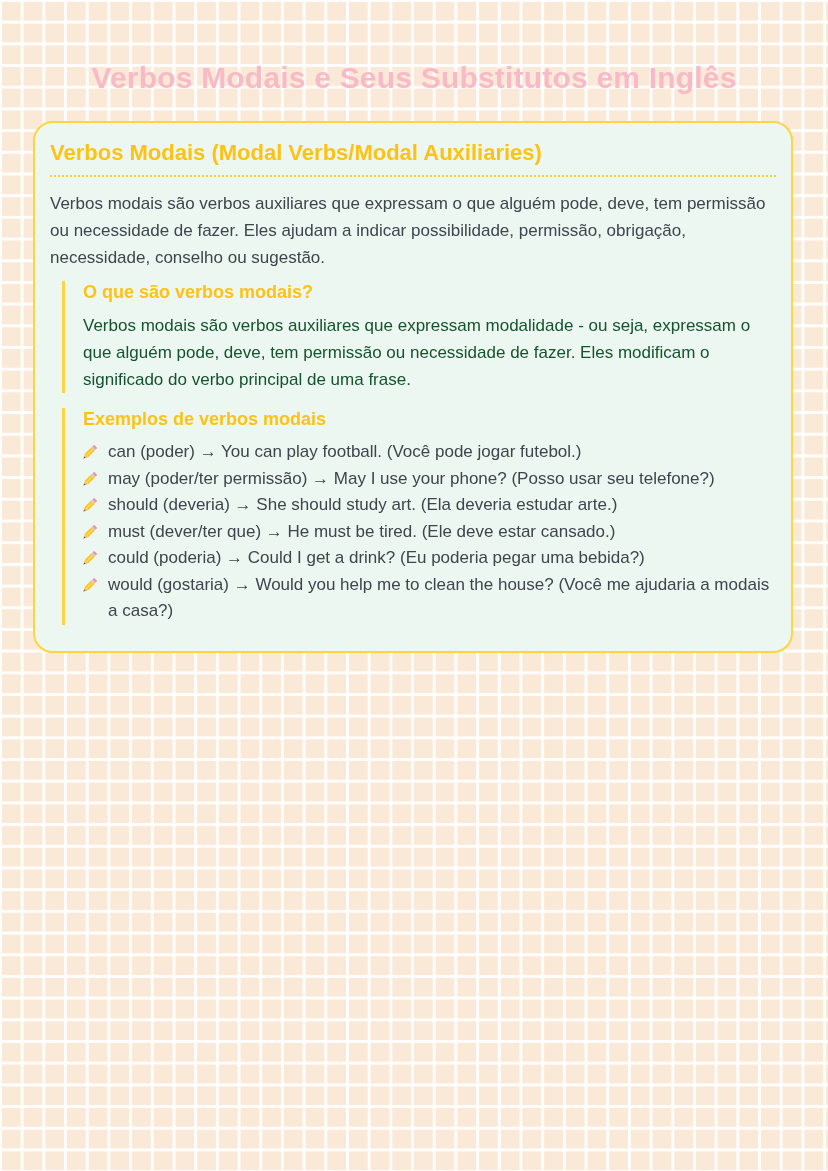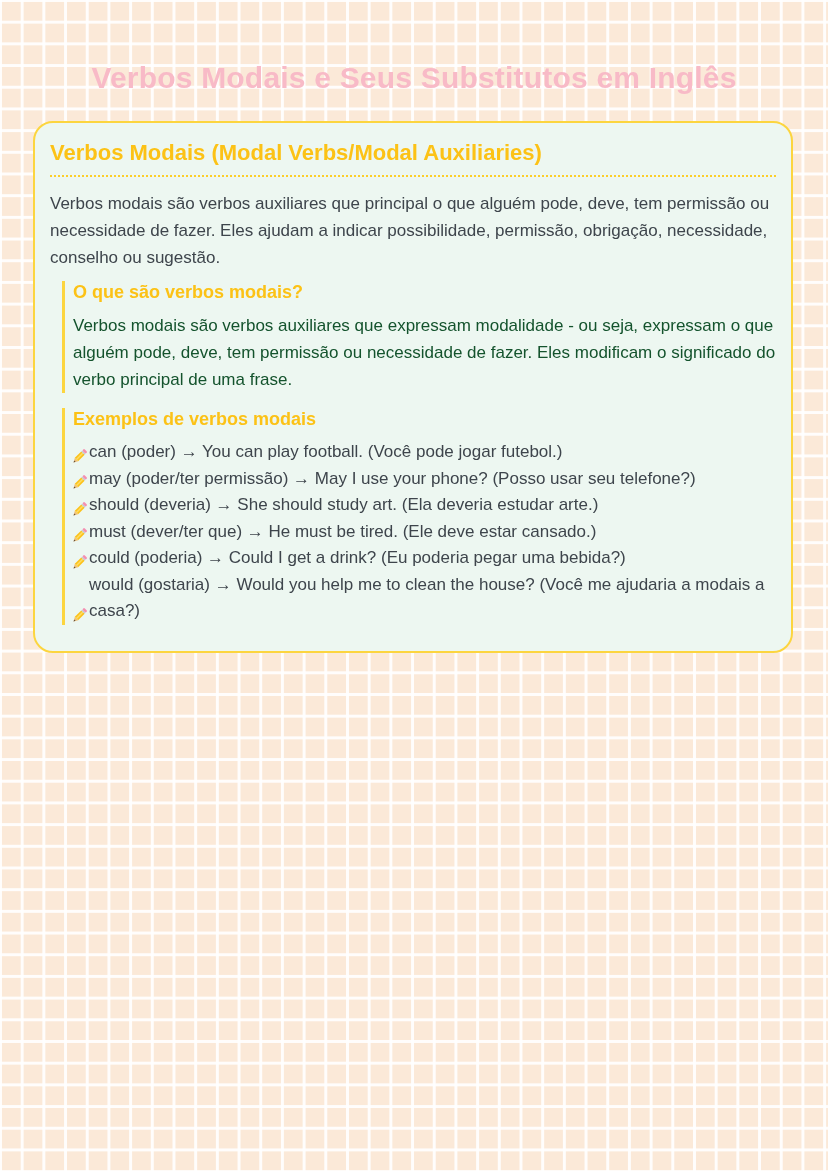--- a/index.html
+++ b/index.html
@@ -48,21 +48,21 @@
   .card-intro {
     margin: 13px 0 10px 0;
     font-size: 17px;
     line-height: 27px;
     color: #3e454c;
   }
 
   .subsection {
     margin: 10px 0 15px 12px;
     border-left: 3px solid #fcd53f;
-    padding-left: 8px;
+    padding-left: 18px;
   }
   .subsection:last-child { margin-bottom: 4px; }
 
   .subsection-heading {
     margin: 0 0 9px 0;
     font-size: 18px;
     line-height: 22px;
     font-weight: bold;
     color: #fcc216;
   }
@@ -76,21 +76,22 @@
 
   .examples-intro { margin-bottom: 6px; }
 
   ul.examples-list {
     list-style: none;
     margin: 0;
     padding: 0;
   }
   ul.examples-list li {
     display: flex;
-    align-items: flex-end;
+    align-items: flex-start;
+    gap: 9px;
     font-size: 17px;
     line-height: 26.5px;
     color: #3e454c;
   }
   ul.examples-list .pencil {
     flex: 0 0 auto;
     width: 19px;
     height: 19px;
     margin-top: 4px;
     margin-left: -3px;
@@ -98,21 +99,21 @@
 </style>
 </head>
 <body>
 
 <h1 class="page-title">Verbos Modais e Seus Substitutos em Inglês</h1>
 
 <div class="card">
 
   <h2 class="card-heading">Verbos Modais (Modal Verbs/Modal Auxiliaries)</h2>
 
-  <p class="card-intro">Verbos modais são verbos auxiliares que principal o que alguém pode, deve, tem permissão ou necessidade de fazer. Eles ajudam a indicar possibilidade, permissão, obrigação, necessidade, conselho ou sugestão.</p>
+  <p class="card-intro">Verbos modais são verbos auxiliares que expressam o que alguém pode, deve, tem permissão ou necessidade de fazer. Eles ajudam a indicar possibilidade, permissão, obrigação, necessidade, conselho ou sugestão.</p>
 
   <div class="subsection">
     <h3 class="subsection-heading">O que são verbos modais?</h3>
     <p class="subsection-body">Verbos modais são verbos auxiliares que expressam modalidade - ou seja, expressam o que alguém pode, deve, tem permissão ou necessidade de fazer. Eles modificam o significado do verbo principal de uma frase.</p>
   </div>
 
   <div class="subsection">
     <h3 class="subsection-heading">Exemplos de verbos modais</h3>
 
     <ul class="examples-list">

